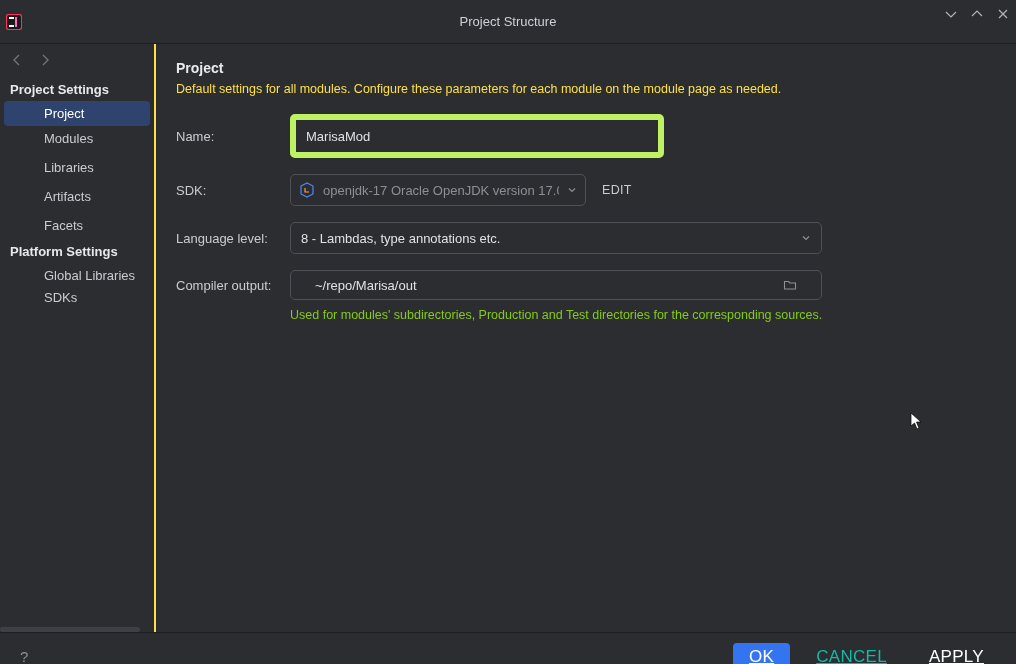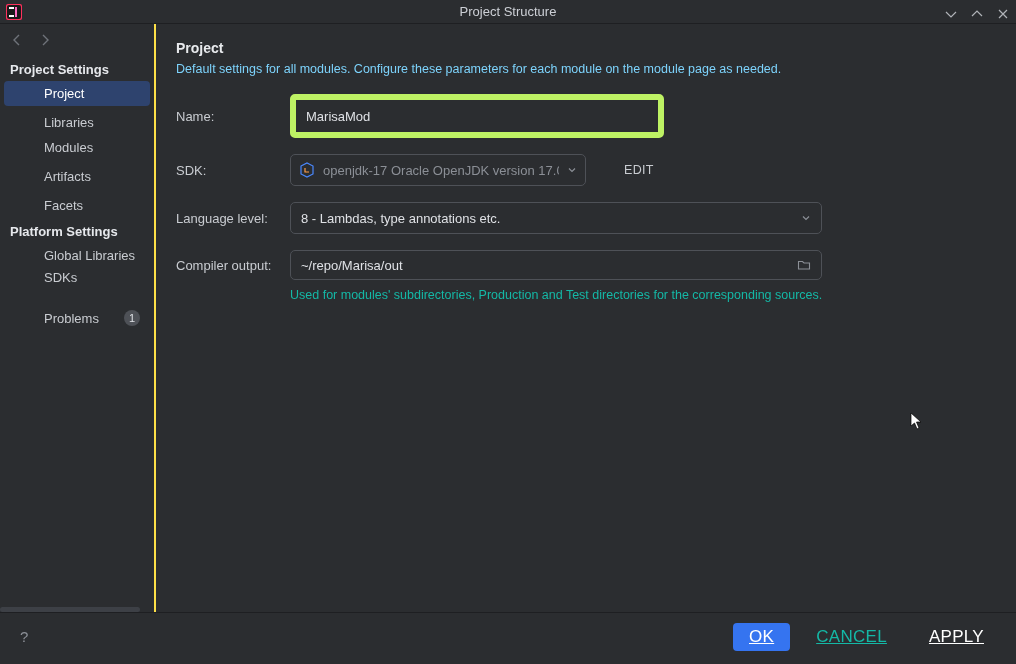--- a/index.html
+++ b/index.html
@@ -7,21 +7,21 @@
     width: 1016px;
     height: 664px;
     background: #2b2d30;
     font-family: -apple-system, BlinkMacSystemFont, "Segoe UI", sans-serif;
     font-size: 13px;
     color: #dfe1e5;
     overflow: hidden;
     position: relative;
   }
   .titlebar {
-    height: 24px;
+    height: 44px;
     background: #2b2d30;
     display: flex;
     align-items: center;
     position: relative;
     border-bottom: 1px solid #1e1f22;
   }
   .titlebar .appicon {
     width: 16px; height: 16px; margin-left: 6px;
     display: inline-block;
   }
@@ -81,21 +81,21 @@
   }
   .content {
     flex: 1;
     padding: 16px 24px 0 20px;
     overflow: hidden;
   }
   .content h2 {
     font-size: 14px; font-weight: 600; color: #e8eaed; margin-bottom: 6px;
   }
   .content .subtitle {
-    color: #7dd3fc; font-size: 12.5px; margin-bottom: 18px;
+    color: #fde047; font-size: 12.5px; margin-bottom: 18px;
   }
   .form-row {
     display: flex; align-items: center; margin-bottom: 16px;
   }
   .form-label { width: 114px; color: #c9ccd1; }
   .text-input {
     background: #2b2d30;
     border: 6px solid #bef264;
     border-radius: 5px;
     color: #dfe1e5;
@@ -110,43 +110,43 @@
     border: 1px solid #4e5157;
     border-radius: 5px;
     height: 32px; width: 296px;
     display:flex; align-items:center; padding: 0 8px; gap:8px;
     cursor: pointer;
     overflow: hidden;
   }
   .sdk-box .sdk-icon { width:16px;height:16px; flex-shrink:0;}
   .sdk-box .sdk-text { color:#8b8f96; white-space:nowrap; overflow:hidden; text-overflow:clip; flex:1;}
   .sdk-box .sdk-dd { color:#8b8f96; flex-shrink:0;}
-  .edit-link { margin-left: 38px; color:#c9ccd1; font-size:12.5px; letter-spacing:0.3px; cursor:pointer;}
+  .edit-link { margin-left: 16px; color:#c9ccd1; font-size:12.5px; letter-spacing:0.3px; cursor:pointer;}
   .lang-select {
     background: #2b2d30;
     border: 1px solid #4e5157;
     border-radius: 5px;
     height: 32px; width: 532px;
     display:flex; align-items:center; justify-content:space-between;
     padding: 0 10px; cursor:pointer;
   }
   .lang-select .dd { color:#8b8f96; }
   .compiler-box {
     background: #2b2d30;
     border: 1px solid #4e5157;
     border-radius: 5px;
     height: 30px; width: 532px;
-    display:flex; align-items:center; padding:0 10px; gap:8px;
+    display:flex; align-items:center; padding:0 24px; gap:8px;
   }
   .compiler-box input {
     flex:1; background:transparent; border:none; color:#dfe1e5; font-size:13px; outline:none;
   }
   .compiler-box .folder-icon { color:#8b8f96; display:flex;}
   .helper-text {
-    color:#14b8a6; font-size:12.5px; margin-left:114px; margin-top:-8px;
+    color:#84cc16; font-size:12.5px; margin-left:114px; margin-top:-8px;
   }
   .footer {
     height: 48px;
     border-top: 1px solid #1e1f22;
     display:flex; align-items:center; justify-content:space-between;
     padding: 0 16px 0 20px;
     background: #2b2d30;
   }
   .footer .help { color:#8b8f96; font-size:15px; cursor:pointer;}
   .footer .buttons { display:flex; gap:10px; align-items:center;}
@@ -208,45 +208,41 @@
         <svg viewBox="0 0 14 14" stroke="currentColor" fill="none" stroke-width="1.4">
             <path d="M5 2 L10 7 L5 12"></path>
           </svg>
       </span>
     </div>
 
     <div class="section-header">Project Settings</div>
     <div class="nav-item selected">
         <span>Project</span>
       </div>
+    <div class="nav-item">
+        <span>Modules</span>
+      </div>
     <div class="nav-item" style="margin-top:4px">
         <span>Libraries</span>
-      </div>
-    <div class="nav-item">
-        <span>Modules</span>
       </div>
     <div class="nav-item" style="margin-top:4px">
         <span>Artifacts</span>
       </div>
     <div class="nav-item" style="margin-top:4px">
         <span>Facets</span>
       </div>
 
     <div class="section-header">Platform Settings</div>
     <div class="nav-item">
         <span>Global Libraries</span>
       </div>
     <div class="nav-item" style="padding-top:2px;padding-bottom:2px">
         <span>SDKs</span>
       </div>
 
-    <div class="nav-item" style="margin-top:18px">
-      <span>Problems</span>
-      <span class="badge">1</span>
-    </div>
 
     <div class="scrollbar-track"></div>
   </div>
 
   <div class="content">
     <h2>Project</h2>
     <div class="subtitle">Default settings for all modules. Configure these parameters for each module on the module page as needed.</div>
 
     <div class="form-row">
       <div class="form-label">Name:</div>

